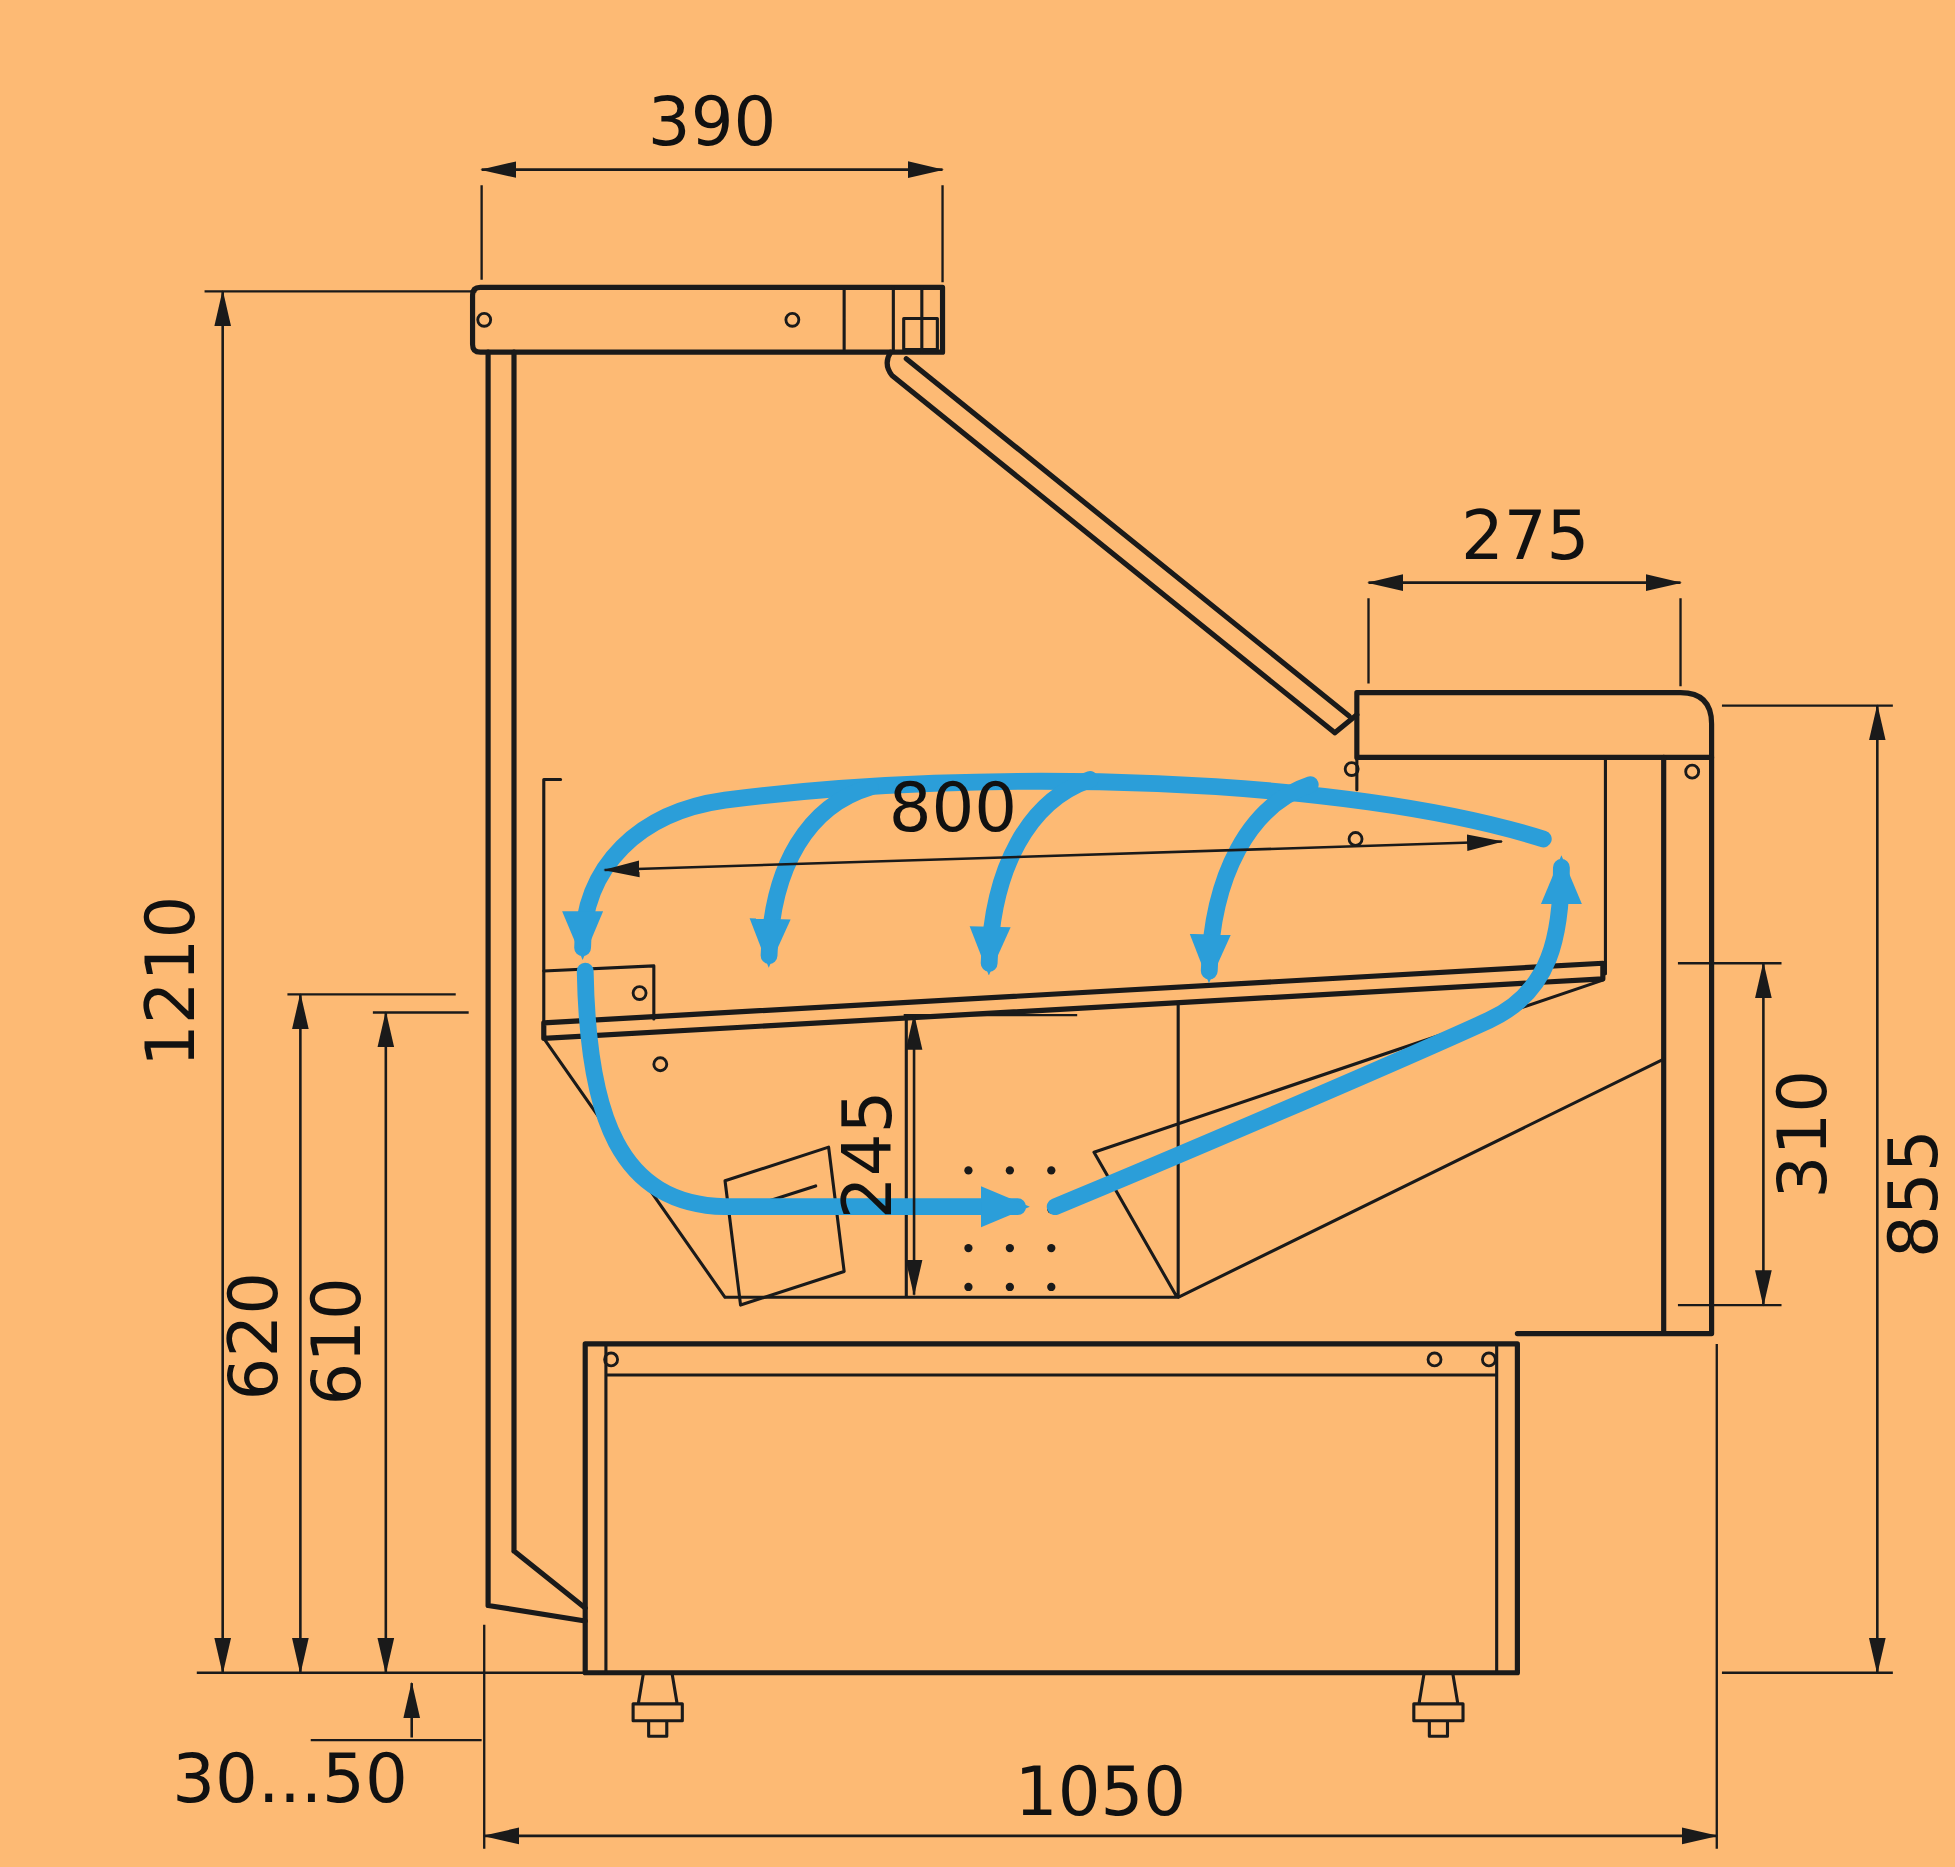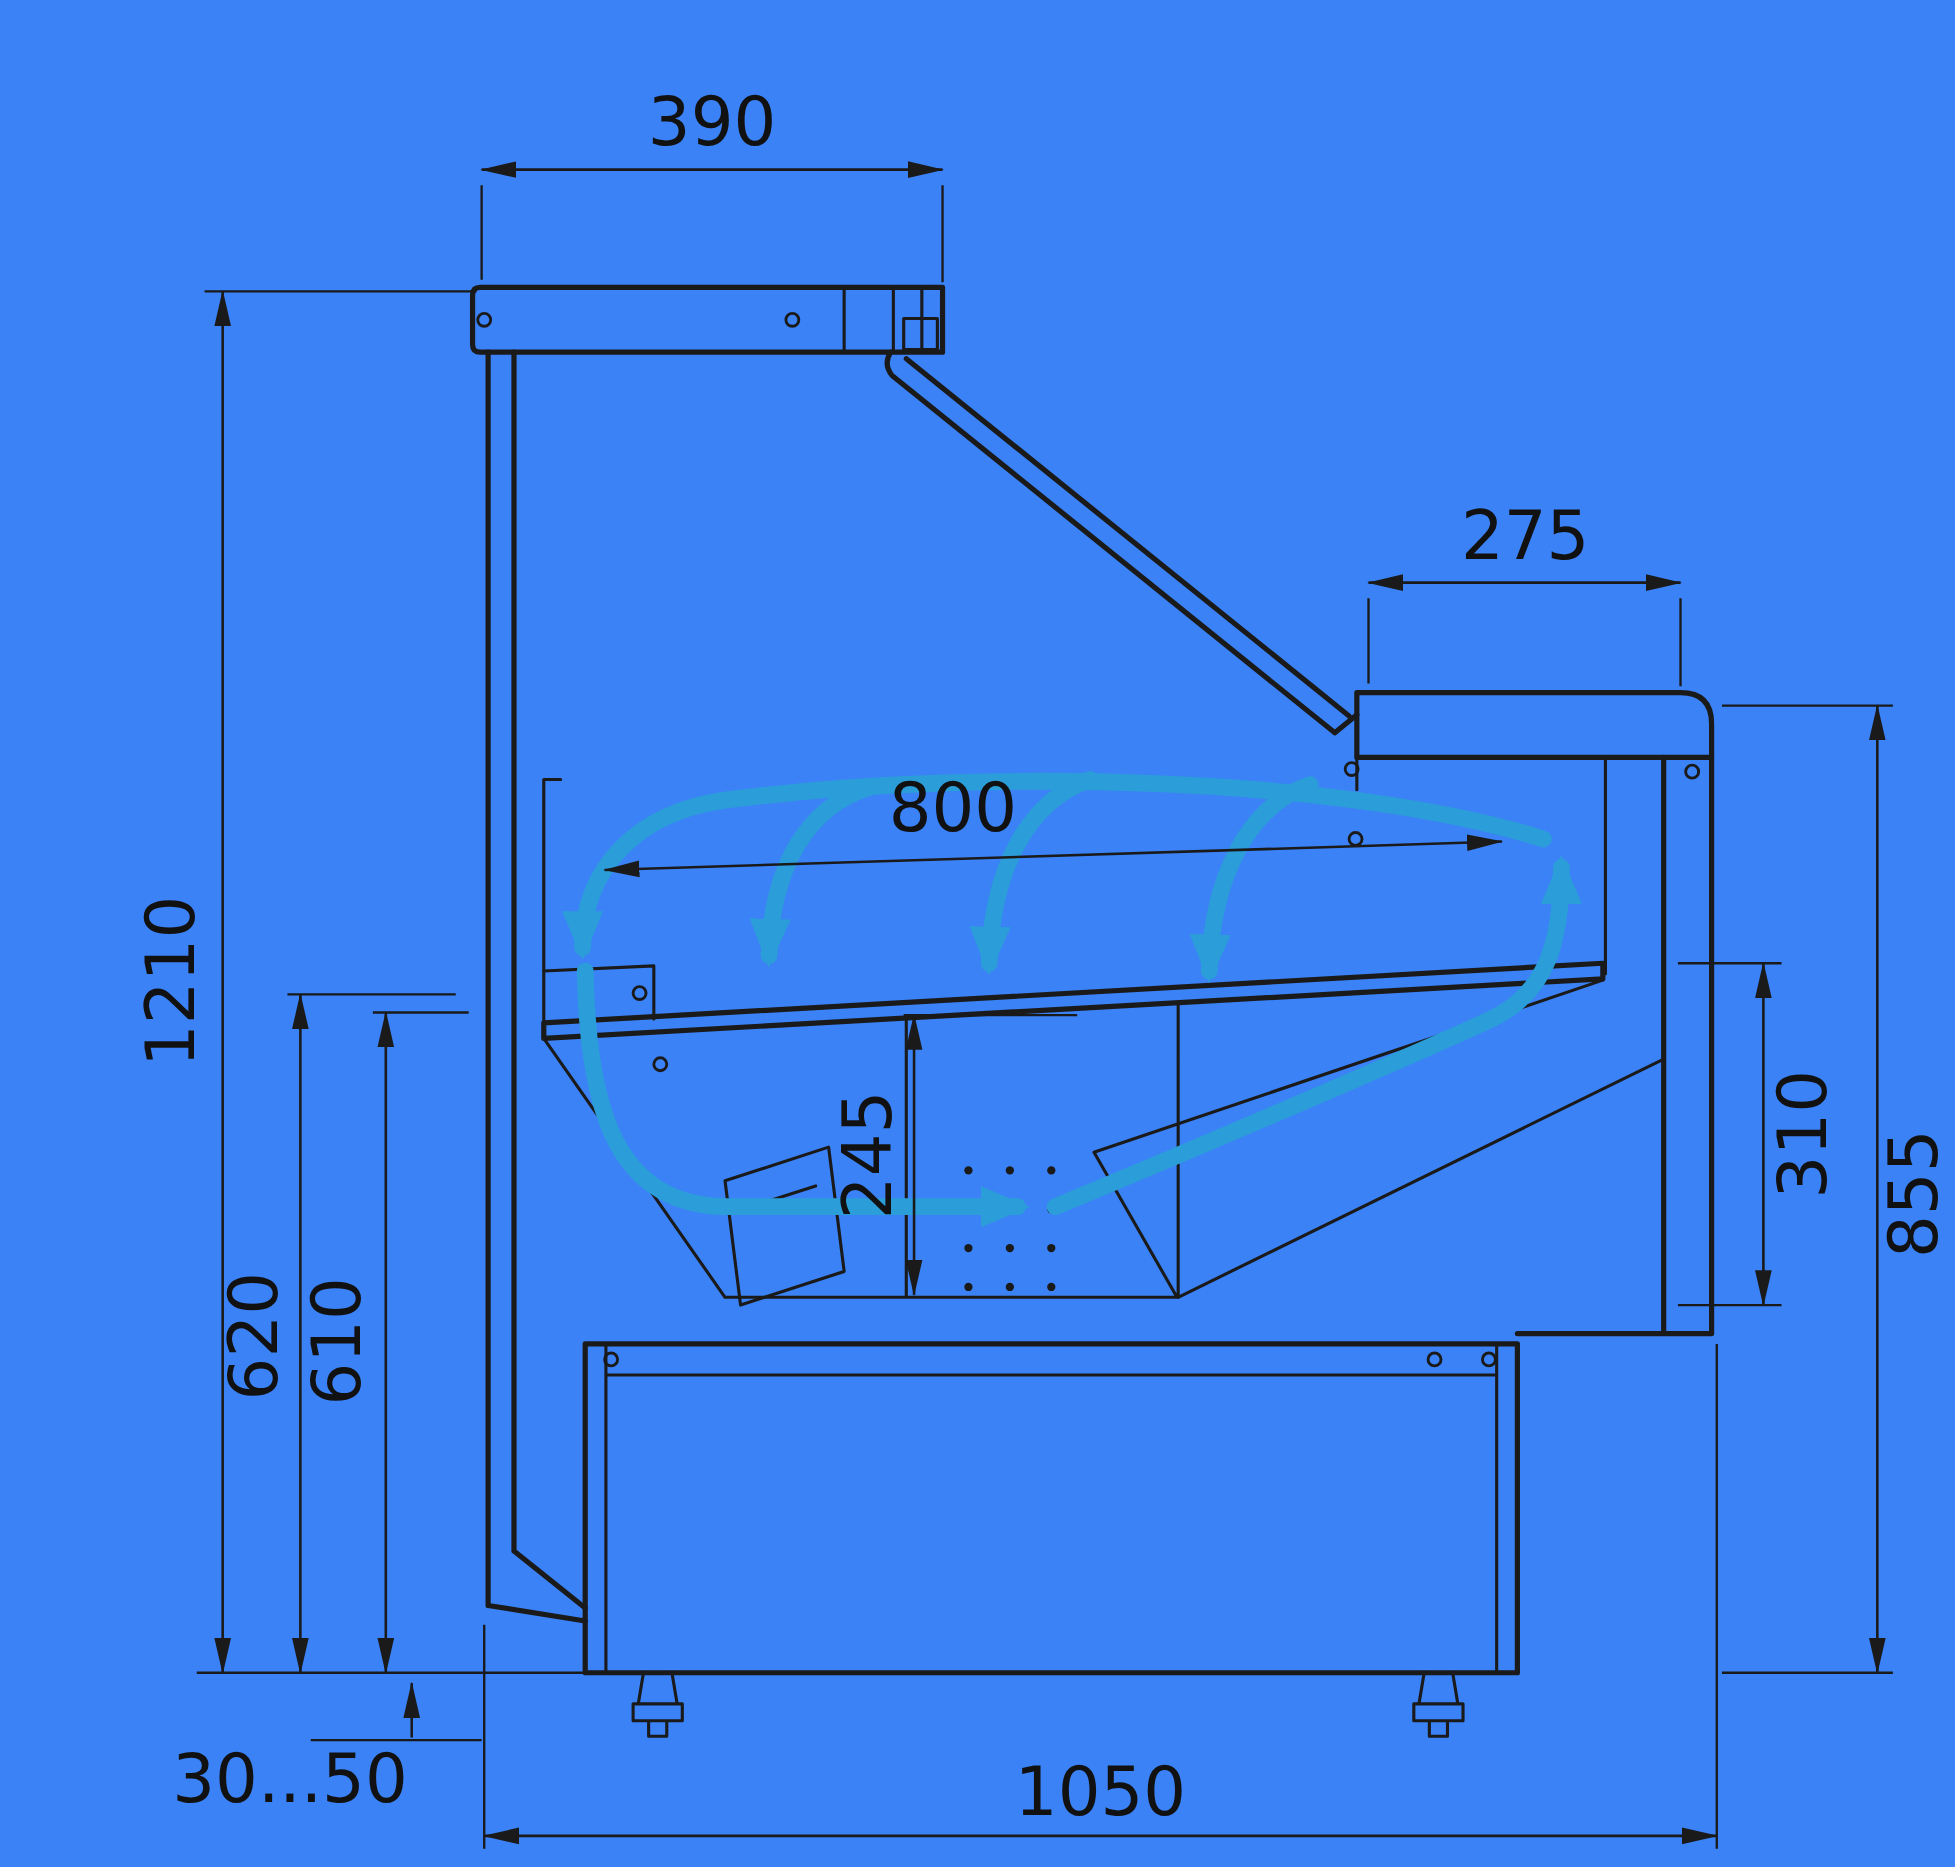--- a/index.html
+++ b/index.html
@@ -1,17 +1,17 @@
 <!DOCTYPE html>
 <html style="font-size:10.4px"><head>
 <meta charset="utf-8">
 <title>Display case cross-section drawing</title>
 <style>
   html,body{margin:0;padding:0;background:#ffffff;}
-  .canvas{width:1955px;height:1867px;background:#3b82f6;}
+  .canvas{width:1955px;height:1867px;background:#fdba74;}
   svg{display:block;width:100%;height:100%;}
   .outline{fill:none;stroke:#1a1a1a;stroke-width:4;stroke-linecap:round;stroke-linejoin:round;}
   .thin{fill:none;stroke:#1a1a1a;stroke-width:2.4;stroke-linecap:round;stroke-linejoin:round;}
   .dim{fill:none;stroke:#1a1a1a;stroke-width:2;}
   .ext{fill:none;stroke:#1a1a1a;stroke-width:1.8;}
   .flow{fill:none;stroke:#2b9ed9;stroke-width:13;stroke-linecap:round;}
   .screw{fill:none;stroke:#1a1a1a;stroke-width:2.2;}
   .dot{fill:#1a1a1a;stroke:none;}
   text{font-family:"DejaVu Sans","Liberation Sans",sans-serif;font-size:52px;fill:#111111;}
 </style>

